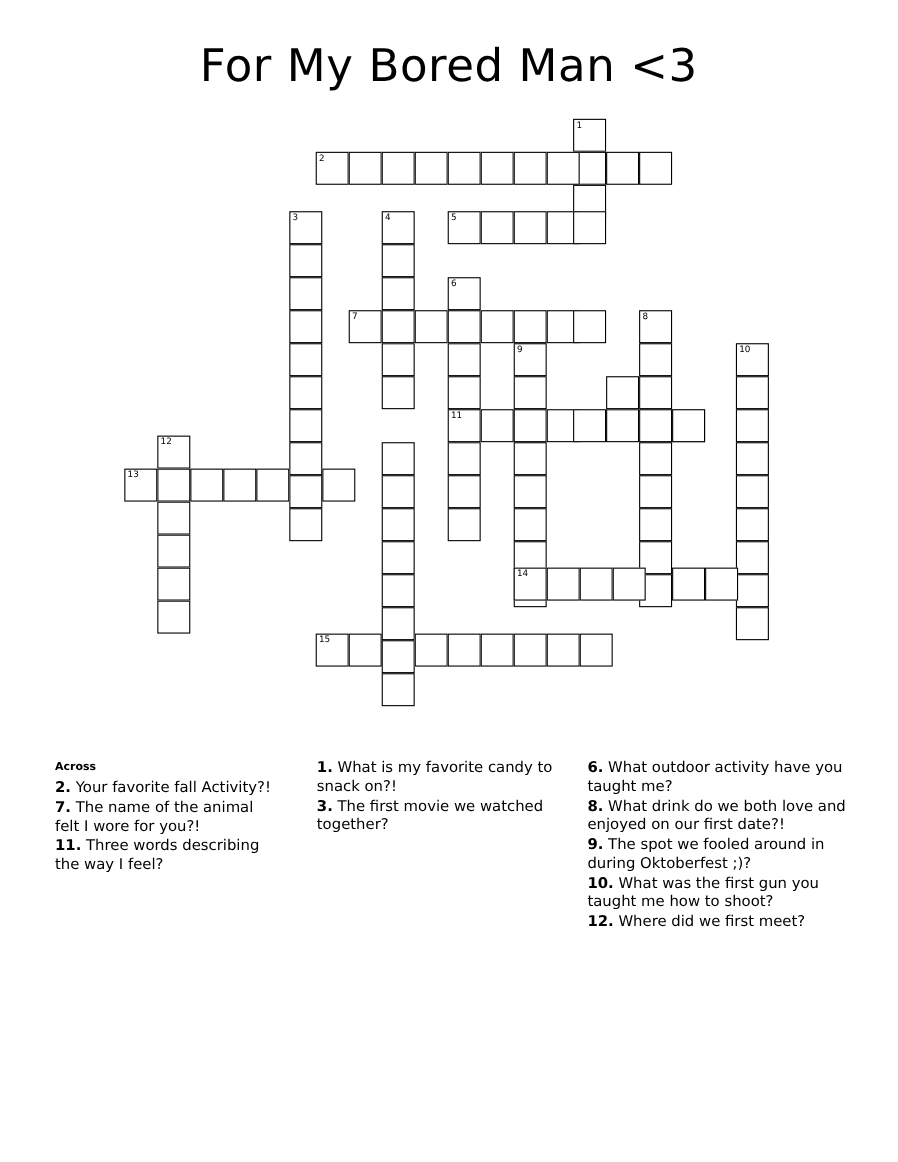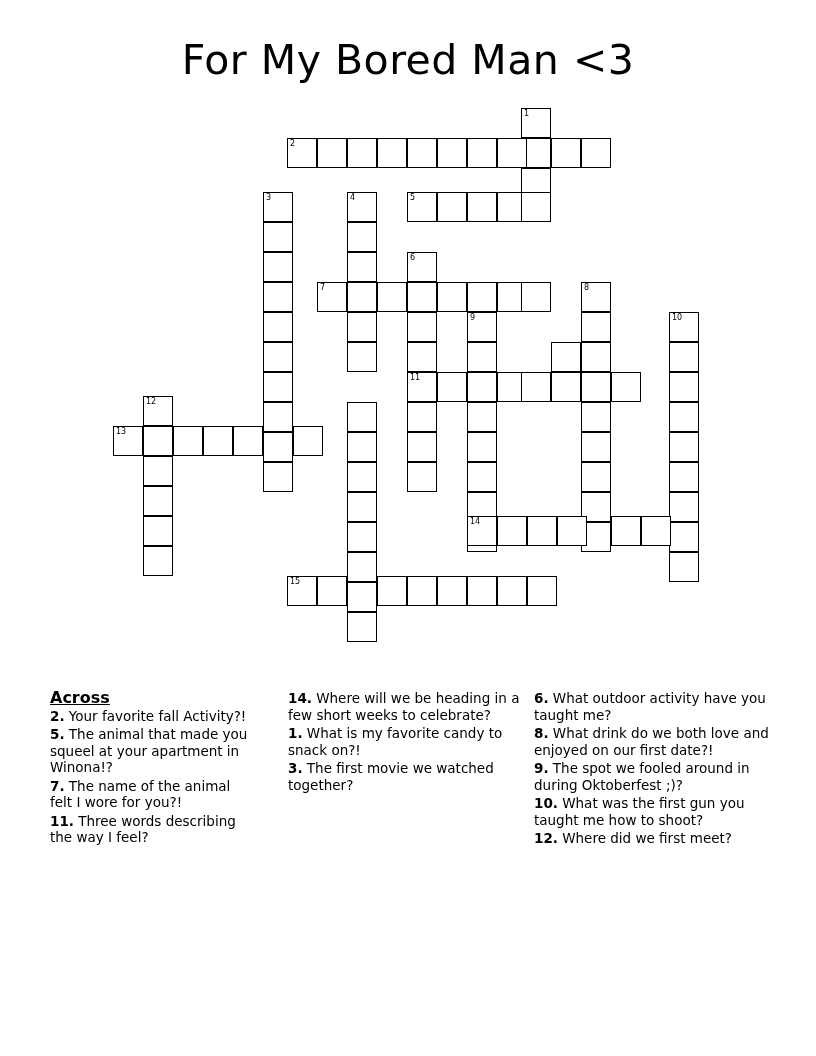--- a/index.html
+++ b/index.html
@@ -57,23 +57,22 @@
     position: absolute;
     top: 0;
     font-size: 13.5px;
     line-height: 16.5px;
   }
   #col1 { left: 50px; width: 200px; }
   #col2 { left: 288px; width: 236px; }
   #col3 { left: 534px; width: 240px; }
   .section-head {
     font-weight: bold;
-    text-decoration: underline;
     margin-bottom: 1px;
-    font-size: 16px;
+    font-size: 10px;
   }
   .clue {
     margin-bottom: 2px;
   }
   .clue b { font-weight: bold; }
 </style>
 </head>
 <body>
 
 <h1 id="title">For My Bored Man &lt;3</h1>
@@ -223,28 +222,26 @@
     <div class="cell" style="left: 467px; top: 478px; width: 30px; height: 30px;"></div>
     <div class="cell" style="left: 497px; top: 478px; width: 30px; height: 30px;"></div>
     <div class="cell" style="left: 527px; top: 478px; width: 30px; height: 30px;"></div>
   </div>
 
 <div id="clues">
   <div class="clue-col" id="col1">
     <div class="section-head">Across</div>
     <div id="col1-list">
         <div class="clue"><b>2.</b><span> Your favorite fall Activity?!</span></div>
-        <div class="clue"><b>5.</b><span> The animal that made you squeel at your apartment in Winona!?</span></div>
         <div class="clue"><b>7.</b><span> The name of the animal felt I wore for you?!</span></div>
         <div class="clue"><b>11.</b><span> Three words describing the way I feel?</span></div>
       </div>
   </div>
   <div class="clue-col" id="col2">
     <div id="col2-list">
-        <div class="clue"><b>14.</b><span> Where will we be heading in a few short weeks to celebrate?</span></div>
       </div>
     <div id="col2-down-list">
         <div class="clue"><b>1.</b><span> What is my favorite candy to snack on?!</span></div>
         <div class="clue"><b>3.</b><span> The first movie we watched together?</span></div>
       </div>
   </div>
   <div class="clue-col" id="col3">
     <div id="col3-list">
         <div class="clue"><b>6.</b><span> What outdoor activity have you taught me?</span></div>
         <div class="clue"><b>8.</b><span> What drink do we both love and enjoyed on our first date?!</span></div>

